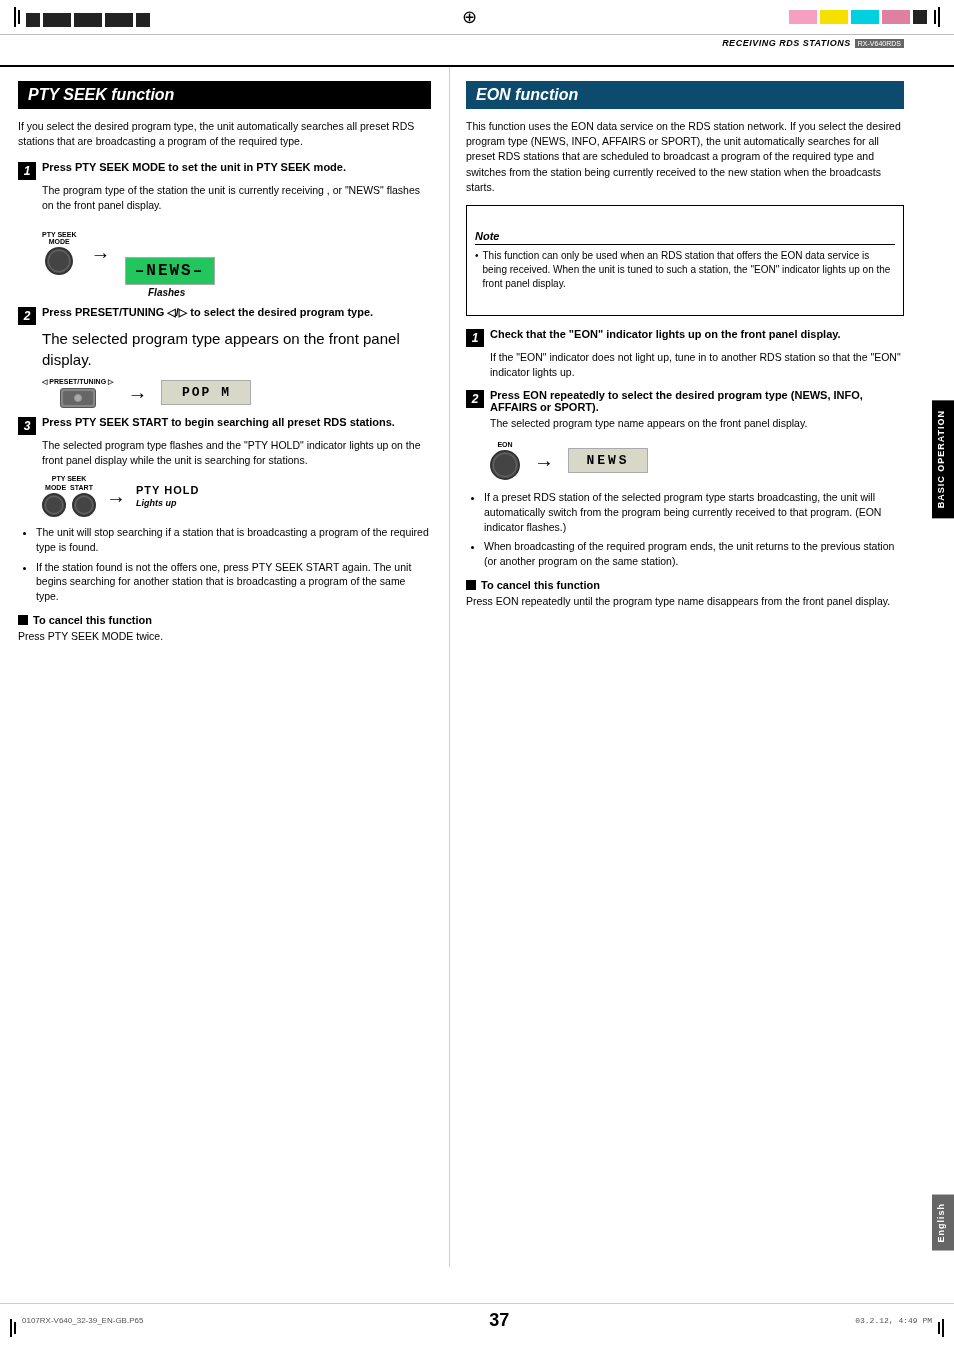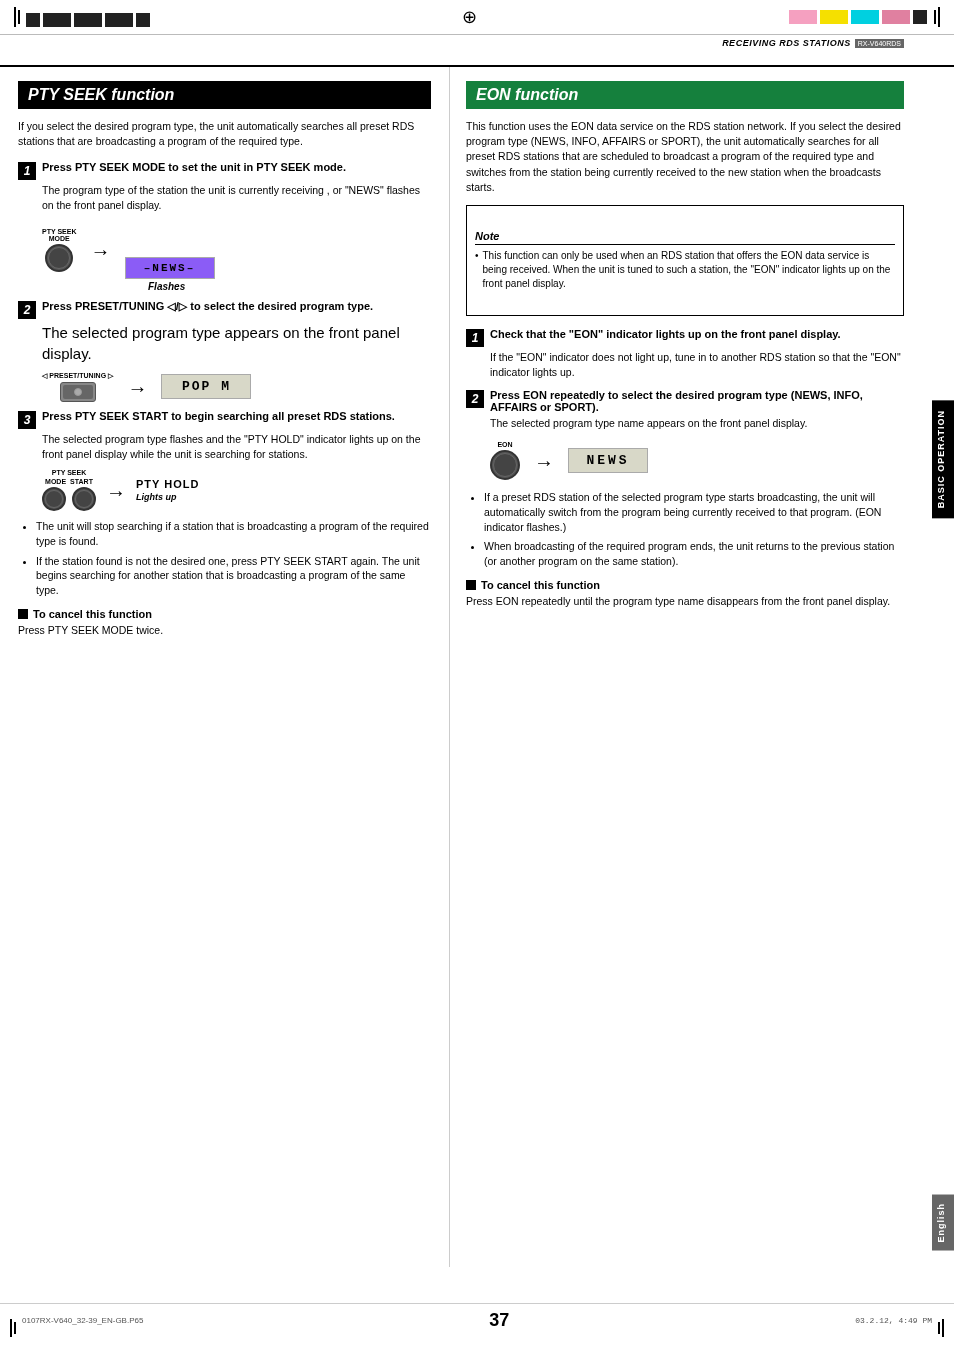--- a/index.html
+++ b/index.html
@@ -65,21 +65,21 @@
       <div style="display:flex; align-items:center; margin:8px 0 2px 24px; gap:14px;">
         <div style="display:flex; flex-direction:column; align-items:center; gap:2px;">
           <div style="font-size:7px; font-weight:bold; text-align:center;">PTY SEEK<br>MODE</div>
           <div style="display:flex; gap:3px; align-items:center;">
             <div style="width:28px; height:28px; border-radius:50%; background:#555; border:2px solid #333; display:flex; align-items:center; justify-content:center; color:#fff; font-size:6px; font-weight:bold; text-align:center; line-height:1.1; position:relative;">
               <div style="width:22px; height:22px; border-radius:50%; background:#444; border:1px solid #666;"></div>
             </div>
           </div>
         </div>
         <div style="font-size:20px; font-weight:bold;">→</div>
-        <div style="border:1px solid #aaa; padding:4px 8px; font-family:'Courier New',monospace; font-size:11px; font-weight:bold; letter-spacing:2px; background:#8b5cf6; min-width:90px; text-align:center;margin-top:36px;">–NEWS–</div>
+        <div style="border:1px solid #aaa; padding:4px 8px; font-family:'Courier New',monospace; font-size:16px; font-weight:bold; letter-spacing:2px; background:#22c55e; min-width:90px; text-align:center;margin-top:36px;">–NEWS–</div>
       </div>
       <div style="margin-left:130px; font-size:10px; font-weight:bold; font-style:italic; margin-top:2px;">Flashes</div>
     </div>
 
     <div style="margin-bottom:8px;">
       <div style="display:flex; align-items:flex-start; margin-bottom:3px;">
         <div style="background:#000; color:#fff; font-size:12px; font-weight:bold; font-style:italic; width:18px; height:18px; display:flex; align-items:center; justify-content:center; margin-right:6px; flex-shrink:0; margin-top:1px;">2</div>
         <div style="font-size:11px; font-weight:bold;">Press PRESET/TUNING ◁/▷ to select the desired program type.</div>
       </div>
       <div style="margin-left:24px; font-size:15px; line-height:1.4;">The selected program type appears on the front panel display.</div>
@@ -129,35 +129,35 @@
         <div style="font-size:20px; font-weight:bold;">→</div>
         <div style="display:flex; flex-direction:column; align-items:flex-start; gap:2px;">
           <div style="font-size:11px; font-weight:bold; letter-spacing:1px;">PTY HOLD</div>
           <div style="font-size:9px; font-weight:bold; font-style:italic;">Lights up</div>
         </div>
       </div>
     </div>
 
     <ul style="margin:6px 0 6px 18px; font-size:10.5px; line-height:1.4;">
       <li style="margin-bottom:5px;">The unit will stop searching if a station that is broadcasting a program of the required type is found.</li>
-      <li>If the station found is not the desired one, press PTY SEEK START again. The unit begins searching for another station that is broadcasting a program of the same type.</li>
+      <li>If the station found is not the offers one, press PTY SEEK START again. The unit begins searching for another station that is broadcasting a program of the same type.</li>
     </ul>
 
     <div style="margin-top:10px;">
       <div style="display:flex; align-items:center; gap:5px; margin-bottom:3px;">
         <div style="width:10px; height:10px; background:#000; display:inline-block; flex-shrink:0;"></div>
         <span style="font-size:11px; font-weight:bold;">To cancel this function</span>
       </div>
       <p style="font-size:10.5px; line-height:1.4;">Press PTY SEEK MODE twice.</p>
     </div>
   </div>
 
   <div style="flex:1; padding:14px 50px 14px 16px;">
 
-    <div style="background:#15803d; color:#fff; font-size:16px; font-style:italic; font-weight:bold; padding:5px 10px; margin-bottom:10px; display:block;">EON function</div>
+    <div style="background:#0c4a6e; color:#fff; font-size:16px; font-style:italic; font-weight:bold; padding:5px 10px; margin-bottom:10px; display:block;">EON function</div>
 
     <p style="font-size:10.5px; line-height:1.45; margin-bottom:10px;">This function uses the EON data service on the RDS station network. If you select the desired program type (NEWS, INFO, AFFAIRS or SPORT), the unit automatically searches for all preset RDS stations that are scheduled to broadcast a program of the required type and switches from the station being currently received to the new station when the broadcasts starts.</p>
 
     <div style="border:1.5px solid #000; padding:24px 8px; margin-bottom:12px;">
       <div style="font-size:11px; font-weight:bold; font-style:italic; border-bottom:1px solid #000; margin-bottom:4px; padding-bottom:2px;">Note</div>
       <div style="display:flex; align-items:flex-start; gap:4px;">
         <span style="font-size:10px; margin-top:1px;">•</span>
         <p style="font-size:10px; line-height:1.4;">This function can only be used when an RDS station that offers the EON data service is being received. When the unit is tuned to such a station, the "EON" indicator lights up on the front panel display.</p>
       </div>
     </div>

